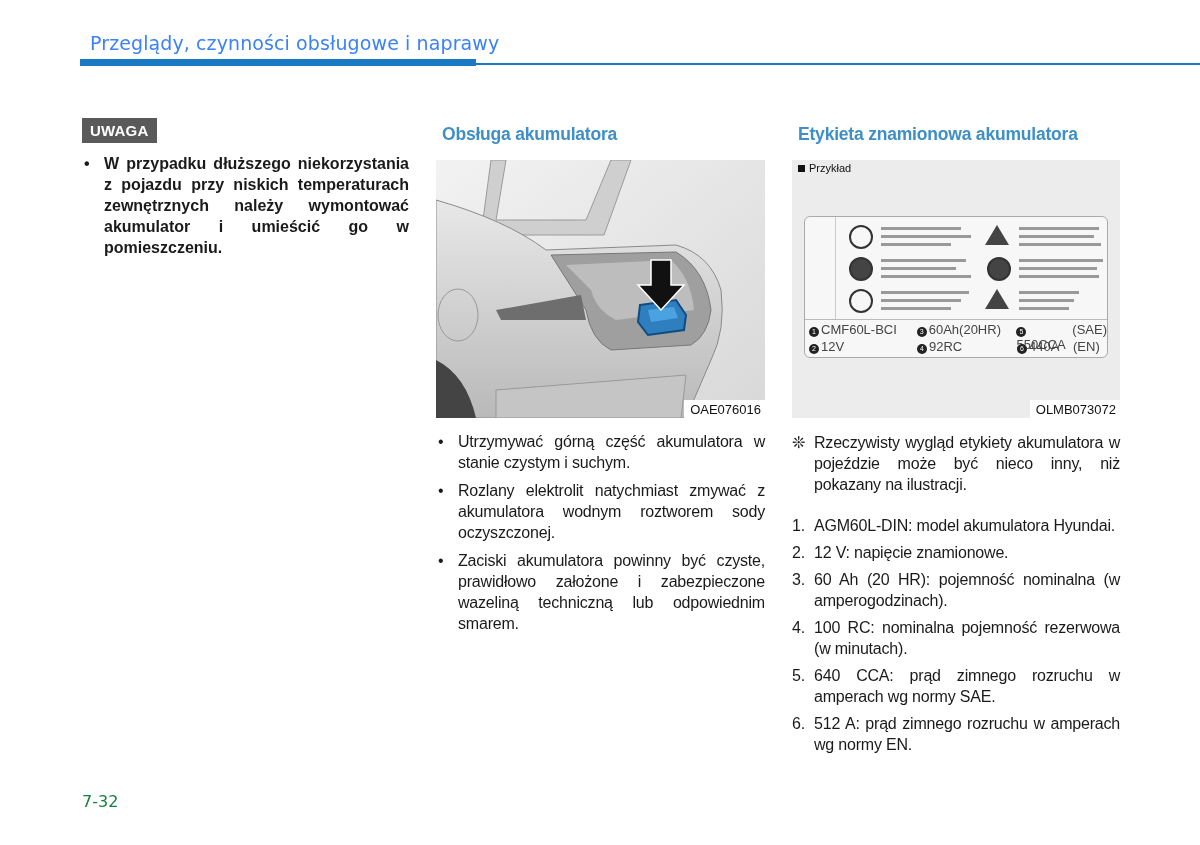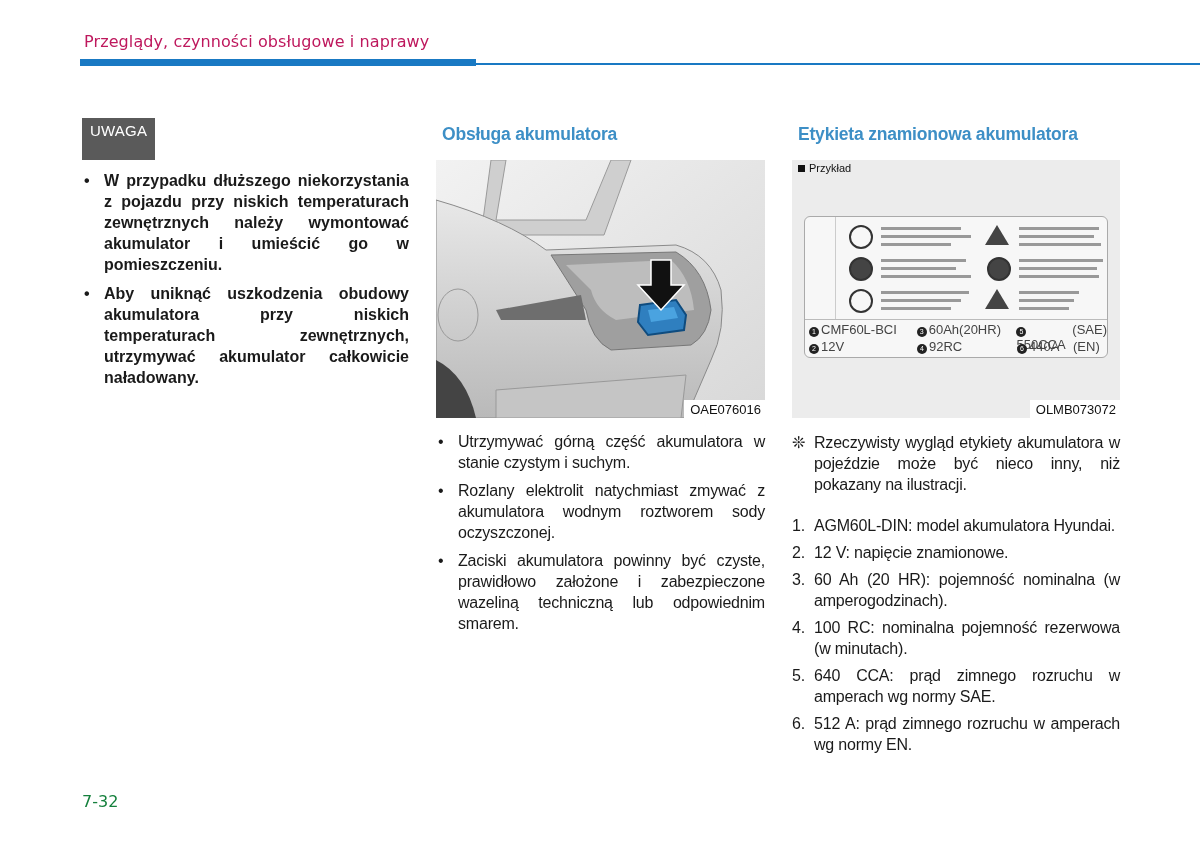--- a/index.html
+++ b/index.html
@@ -1,29 +1,29 @@
 <!DOCTYPE html>
 <html><head>
 <meta charset="utf-8">
 <style>
   html, body { margin:0; padding:0; }
   body { width:1200px; height:845px; background:#ffffff; position:relative; overflow:hidden;
          font-family: "Liberation Sans", sans-serif; color:#1a1a1a; }
-  .header-title { position:absolute; left:84px; top:32px; font-family:"DejaVu Sans", sans-serif;
-                  font-size:16px; color:#be185d; letter-spacing:0.1px; }
+  .header-title { position:absolute; left:90px; top:32px; font-family:"DejaVu Sans", sans-serif;
+                  font-size:19px; color:#3b82f6; letter-spacing:0.1px; }
   .header-bar-thick { position:absolute; left:80px; top:59px; width:396px; height:7px; background:#1979c3; }
   .header-bar-thin { position:absolute; left:476px; top:63px; width:724px; height:2px; background:#1979c3; }
 
   .col { position:absolute; }
   .col1 { left:82px; top:118px; width:327px; }
   .col2 { left:436px; top:118px; width:329px; }
   .col3 { left:792px; top:118px; width:328px; }
 
-  .badge { display:inline-block; background:#5a5a5a; color:#fff; font-weight:normal; font-size:15px;
-           padding:4px 8px 21px 8px; letter-spacing:0.2px; }
+  .badge { display:inline-block; background:#5a5a5a; color:#fff; font-weight:bold; font-size:15px;
+           padding:4px 8px 4px 8px; letter-spacing:0.2px; }
 
   ul.bold-list { list-style:none; margin:10px 0 0 0; padding:0; }
   ul.bold-list li { position:relative; padding-left:22px; font-weight:bold; font-size:16px; line-height:21px;
                     text-align:justify; margin-bottom:8px; font-family:"Liberation Sans", sans-serif; }
   ul.bold-list li::before { content:"•"; position:absolute; left:2px; top:0; }
 
   .sec-title { font-weight:bold; color:#3d8fc6; font-size:17.5px; margin:6px; height:24px;
                font-family:"Liberation Sans", sans-serif; letter-spacing:-0.2px; }
 
   .figure { position:relative; width:329px; height:258px; margin-top:12px; background:#701a75; overflow:hidden; }
@@ -65,21 +65,20 @@
 <body>
 
 <div class="header-title">Przeglądy, czynności obsługowe i naprawy</div>
 <div class="header-bar-thick"></div>
 <div class="header-bar-thin"></div>
 
 <div class="col col1">
   <div class="badge">UWAGA</div>
   <ul class="bold-list">
     <li>W przypadku dłuższego niekorzystania z pojazdu przy niskich temperaturach zewnętrznych należy wymontować akumulator i umieścić go w pomieszczeniu.</li>
-    <li>Aby uniknąć uszkodzenia obudowy akumulatora przy niskich temperaturach zewnętrznych, utrzymywać akumulator całkowicie naładowany.</li>
   </ul>
 </div>
 
 <div class="col col2">
   <h2 class="sec-title">Obsługa akumulatora</h2>
   <div class="figure">
     <svg width="329" height="258" viewBox="0 0 329 258">
       <defs>
         <linearGradient id="bg" x1="0" y1="0" x2="1" y2="1">
           <stop offset="0" stop-color="#f2f2f2"></stop>

